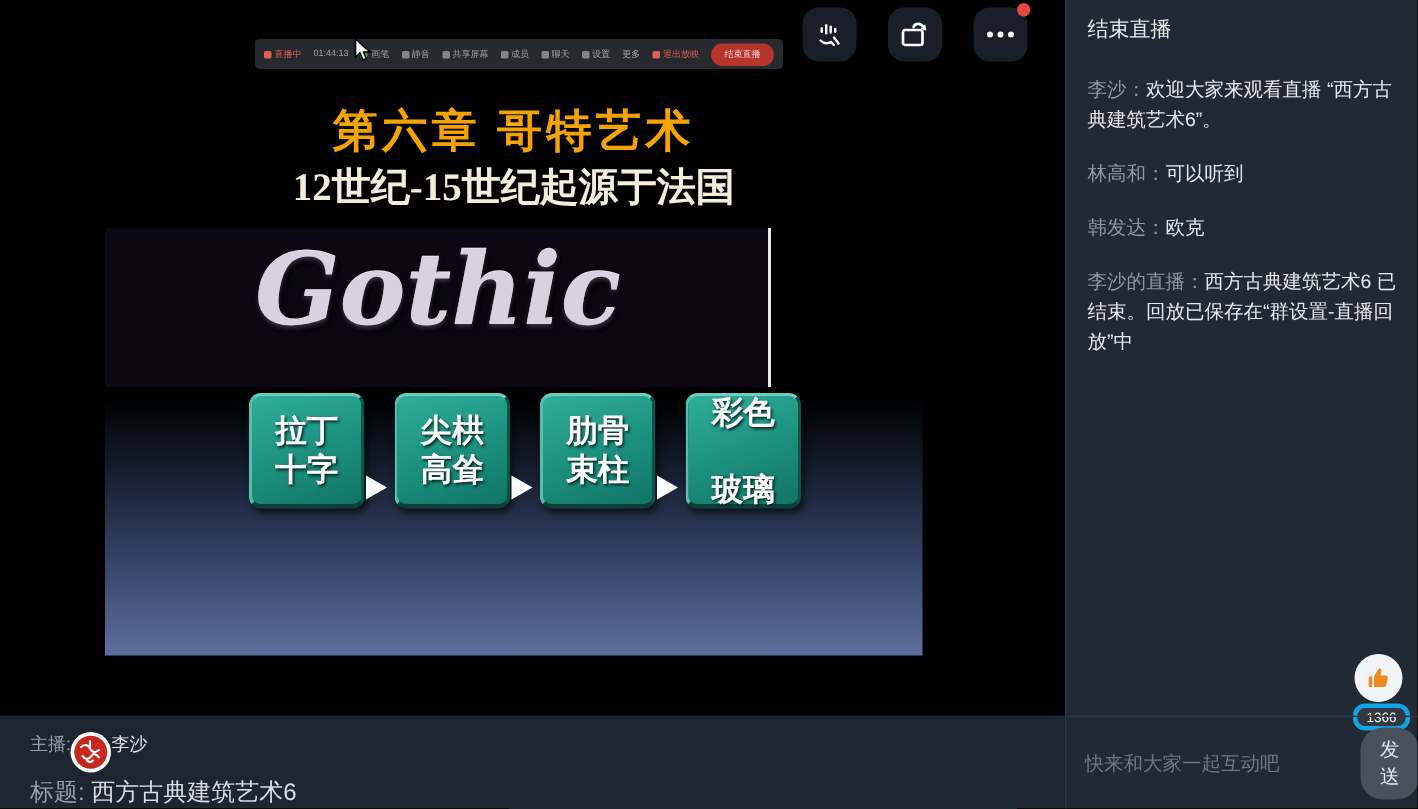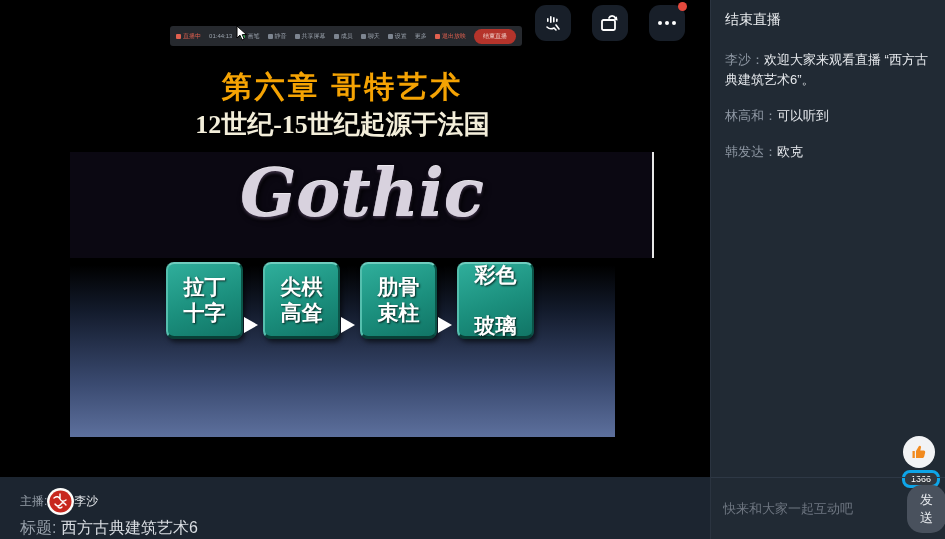--- a/index.html
+++ b/index.html
@@ -30,41 +30,41 @@
   .more-dots i { width:4px; height:4px; border-radius:50%; background:#fff; }
   .notif-dot { position:absolute; left:678px; top:2px; width:9px; height:9px; border-radius:50%; background:#e5493d; }
 
   
   .slide { position:absolute; left:70px; top:55px; width:545px; height:382px;
     background:linear-gradient(180deg,#000 0%,#000 55%,#131b2c 67%,#3a4a70 86%,#5d709d 100%); }
   .slide-title { position:absolute; top:12px; left:0; width:100%; text-align:center;
     font-family:"Liberation Serif","DejaVu Serif",serif; font-weight:700; font-size:30px; letter-spacing:3px; color:#f5a303; }
   .slide-subtitle { position:absolute; top:52px; left:0; width:100%; text-align:center;
     font-family:"Liberation Serif","DejaVu Serif",serif; font-weight:700; font-size:26px; color:#f3eeda; }
-  .gothic-band { position:absolute; left:0; top:97px; width:584px; height:106px; background:#0b0812;text-decoration:underline; }
+  .gothic-band { position:absolute; left:0; top:97px; width:444px; height:106px; background:#0b0812;text-decoration:underline; }
   .gothic-word { position:absolute; left:0; top:2px; width:100%; text-align:center;
     font-family:"DejaVu Serif","Liberation Serif",serif; font-style:italic; font-weight:700; font-size:66px;
     color:#d8d2de; text-shadow:0 2px 3px #3a2f44, 0 -1px 0 #f4f2f7, 2px 3px 6px #000; }
   .edge-line { position:absolute; right:0px; top:0; width:2px; height:106px; background:#e8e8e8; }
 
   .kw-box { position:absolute; top:207px; width:77px; height:77px; border-radius:8px;
     background:linear-gradient(160deg,#2fae9b 0%,#1b8f7d 55%,#117566 100%);
     border-top:2px solid #6fcdbf; border-left:2px solid #55bfae; border-right:2px solid #0b5448; border-bottom:3px solid #083f36;
     box-shadow:2px 3px 5px rgba(0,0,0,.6);
     display:flex; flex-direction:column; align-items:center; justify-content:center;
     font-family:"Liberation Serif","DejaVu Serif",serif; font-weight:600; font-size:21px; line-height:26px; color:#fff;
     text-shadow:1px 1px 2px rgba(0,0,0,.75); }
   .kw-box.k1 { left:96px;justify-content:center; } .kw-box.k2 { left:193px; } .kw-box.k3 { left:290px; } .kw-box.k4 { left:387px;gap:25px; }
   .kw-arrow { position:absolute; top:262px; width:0; height:0;
     border-top:8px solid transparent; border-bottom:8px solid transparent; border-left:14px solid #fff; }
   .kw-arrow.a1 { left:174px; } .kw-arrow.a2 { left:271px; } .kw-arrow.a3 { left:368px; }
 
   
   .footer { position:absolute; left:0; top:477px; width:710px; height:62px; background:#1c2530; }
-  .host-row { position:absolute; left:20px; top:11px; display:flex; align-items:center; gap:0; font-size:12px; }
+  .host-row { position:absolute; left:20px; top:11px; display:flex; align-items:flex-start; gap:0; font-size:12px; }
   .host-label { color:#97a0aa; }
   .host-name { color:#e4e7ea; }
   .avatar { width:27px; height:27px; border-radius:50%; background:#fdfdfb; position:relative; overflow:hidden;
     display:flex; align-items:center; justify-content:center; }
   .title-row { position:absolute; left:20px; top:41px; font-size:16px; }
   .title-label { color:#97a0aa; }
   .title-value { color:#d9dde2; }
 
   
   .panel { position:absolute; left:710px; top:0; width:235px; height:539px; background:#212a34; border-left:1px solid #2b3440; }
@@ -219,20 +219,23 @@
     <div class="messages">
       <div class="msg">
         <span class="name">李沙：</span><span>欢迎大家来观看直播 “西方古典建筑艺术6”。</span>
       </div>
       <div class="msg">
         <span class="name">林高和：</span><span>可以听到</span>
       </div>
       <div class="msg">
         <span class="name">韩发达：</span><span>欧克</span>
       </div>
+      <div class="msg">
+        <span class="name">李沙的直播：</span><span>西方古典建筑艺术6 已结束。回放已保存在“群设置-直播回放”中</span>
+      </div>
     </div>
 
     <div class="like-widget">
       <div class="like-circle">
         <svg width="18" height="18" viewBox="0 0 18 18">
           <path d="M2.5 8h2.3v7H2.5z M6 15h6.4c.9 0 1.6-.6 1.8-1.5l1-4.2c.2-1-.5-1.9-1.5-1.9h-3.4l.7-3.1c.2-.8-.4-1.6-1.2-1.6-.4 0-.8.2-1 .6L6 8z" fill="#f28a1e"></path>
         </svg>
       </div>
       <span class="like-badge">1366</span>
     </div>

